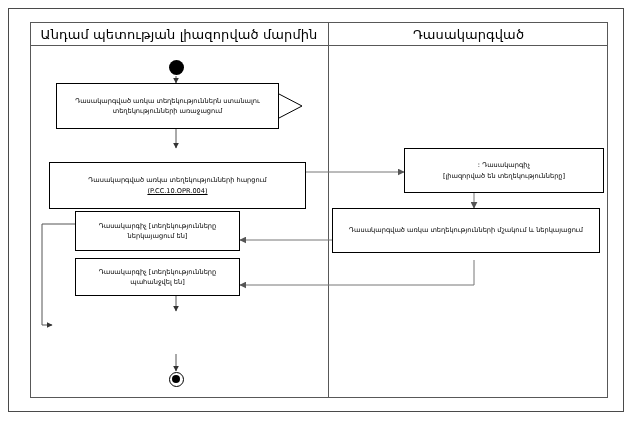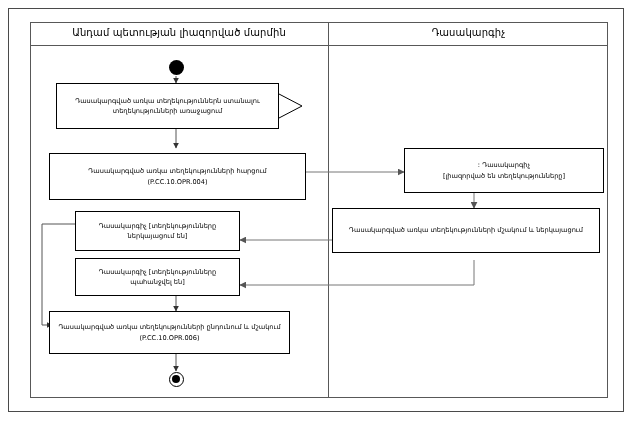--- a/index.html
+++ b/index.html
@@ -49,21 +49,21 @@
     position: absolute;
     left: 30px;
     top: 45px;
     width: 578px;
     height: 1px;
     background: #585858;
   }
   .lane-title {
     position: absolute;
     top: 27px;
-    font-size: 10px;
+    font-size: 13px;
     color: #000000;
     text-align: center;
     letter-spacing: 0.1px;
     white-space: nowrap;
   }
   .lane-title.left  { left: 30px;  width: 298px; }
   .lane-title.right { left: 329px; width: 279px; }
 
   
   .node {
@@ -74,21 +74,21 @@
     display: flex;
     align-items: center;
     justify-content: center;
     text-align: center;
     font-size: 6.6px;
     line-height: 1.55;
     color: #000000;
     padding: 18px 6px;
   }
   .node span { display: block; }
-  .node .code { display: block; }
+  .node .code { display: block; text-decoration: underline; }
 
   
   .initial-node {
     position: absolute;
     width: 15px;
     height: 15px;
     border-radius: 50%;
     background: #000000;
   }
   
@@ -130,21 +130,21 @@
 
 <div id="canvas">
 
   <div class="page-frame"></div>
 
   <div class="lane-box"></div>
   <div class="lane-divider"></div>
   <div class="lane-header-rule"></div>
 
   <div class="lane-title left">Անդամ պետության լիազորված մարմին</div>
-  <div class="lane-title right">Դասակարգիչ</div>
+  <div class="lane-title right">Դասակարգված</div>
 
   <svg id="wires">
     <defs>
       <marker id="arrow" viewBox="0 0 10 10" refX="9" refY="5" markerWidth="7" markerHeight="7" orient="auto-start-reverse">
         <path d="M 0 0 L 10 5 L 0 10 z" fill="#555555"></path>
       </marker>
       <marker id="arrowdk" viewBox="0 0 10 10" refX="9" refY="5" markerWidth="6" markerHeight="6" orient="auto-start-reverse">
         <path d="M 0 0 L 10 5 L 0 10 z" fill="#333333"></path>
       </marker>
     </defs>
@@ -174,21 +174,21 @@
     <div>
       <span>Դասակարգված առկա տեղեկություններն ստանալու</span>
       <span>տեղեկությունների առաջացում</span>
     </div>
   </div>
 
   <svg class="send-signal" style="left:278px; top:92px;" width="30" height="28">
     <path d="M 1 2 L 24 14 L 1 26" fill="#ffffff" stroke="#000000" stroke-width="1"></path>
   </svg>
 
-  <div class="node" style="left:49px; top:153px; width:257px; height:47px;text-align:center;">
+  <div class="node" style="left:49px; top:162px; width:257px; height:47px;text-align:center;">
     <div>
       <span>Դասակարգված առկա տեղեկությունների հարցում</span>
       <span class="code">(P.CC.10.OPR.004)</span>
     </div>
   </div>
 
   <div class="node" style="left:404px; top:148px; width:200px; height:45px;">
     <div>
       <span>: Դասակարգիչ</span>
       <span>[լիազորված են տեղեկությունները]</span>
@@ -208,22 +208,16 @@
     </div>
   </div>
 
   <div class="node" style="left:75px; top:258px; width:165px; height:38px;">
     <div>
       <span>Դասակարգիչ [տեղեկությունները</span>
       <span>պահանջվել են]</span>
     </div>
   </div>
 
-  <div class="node" style="left:49px; top:311px; width:241px; height:43px;">
-    <div>
-      <span>Դասակարգված առկա տեղեկությունների ընդունում և մշակում</span>
-      <span class="code">(P.CC.10.OPR.006)</span>
-    </div>
-  </div>
 
   <div class="final-node" style="left:169px; top:372px;"></div>
 
 </div>
 
 </body></html>

